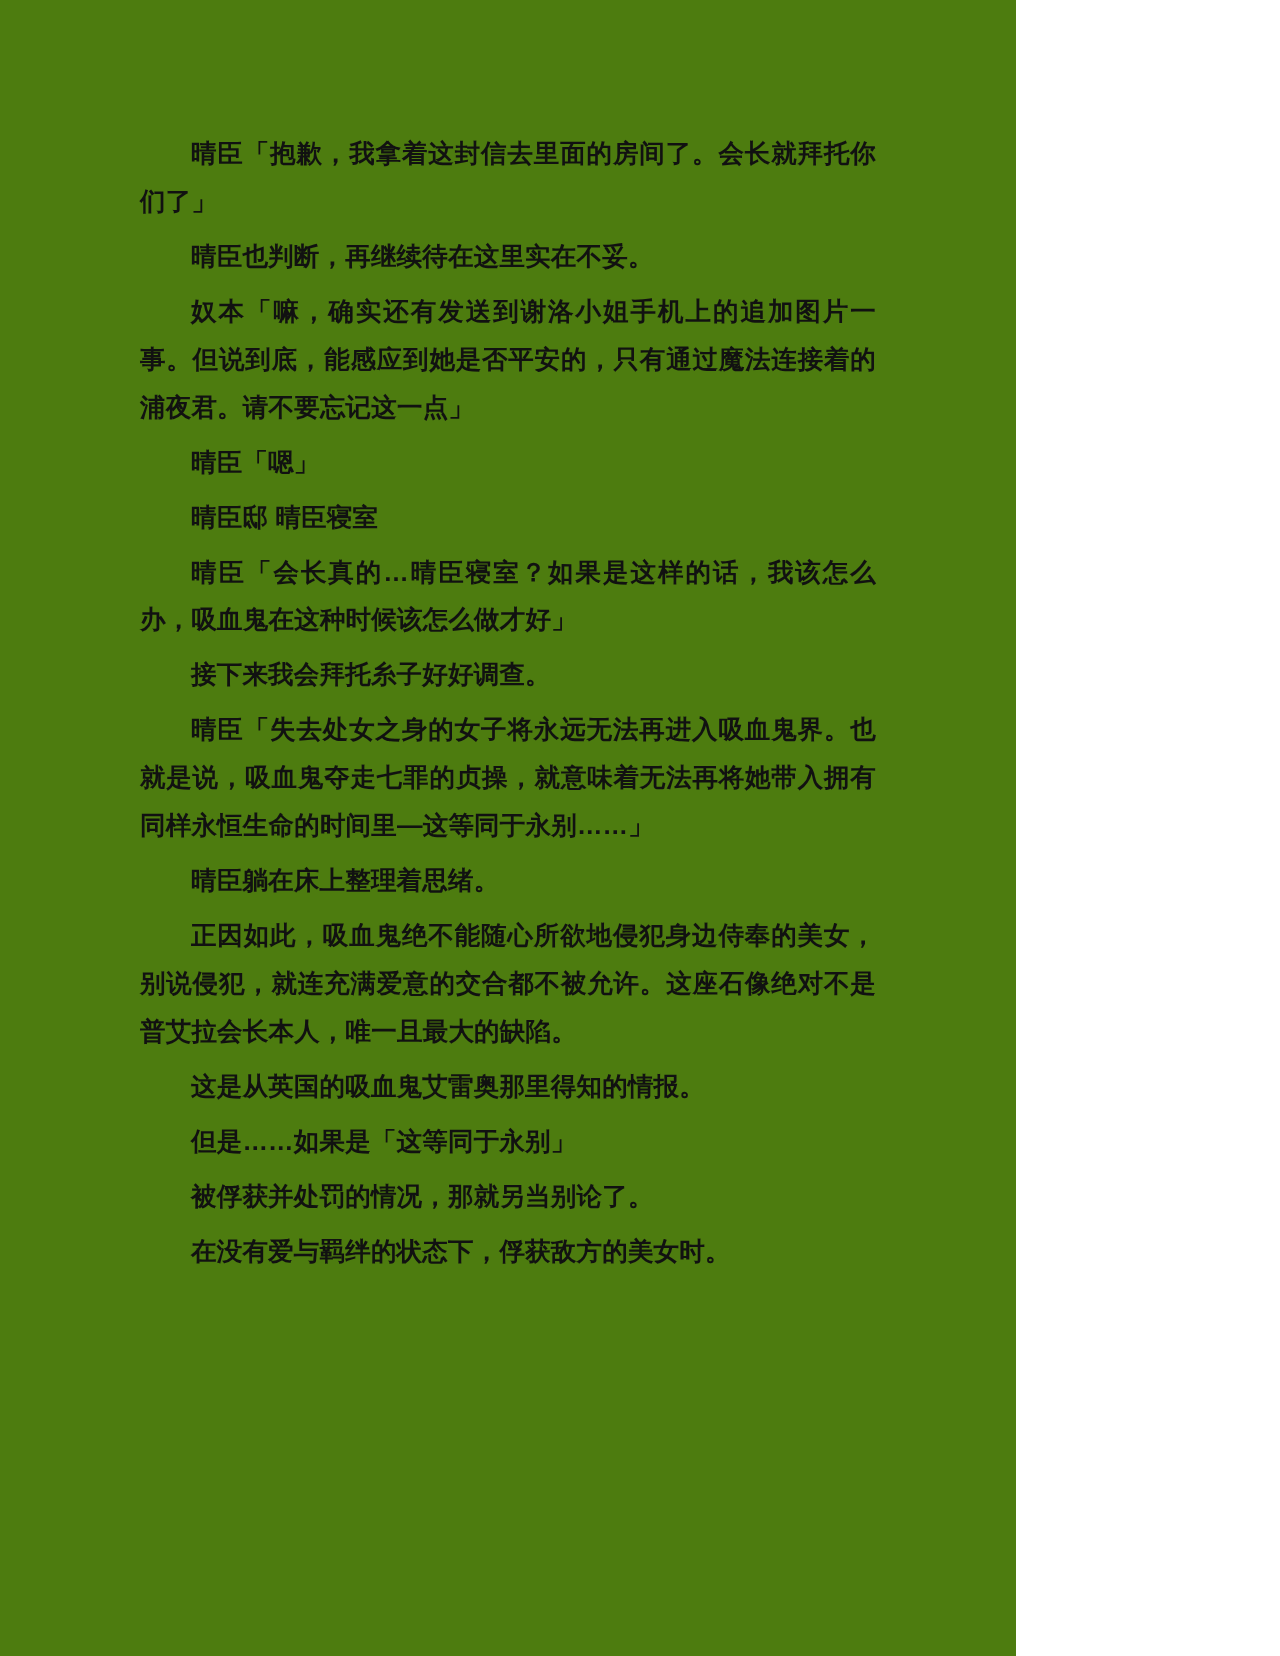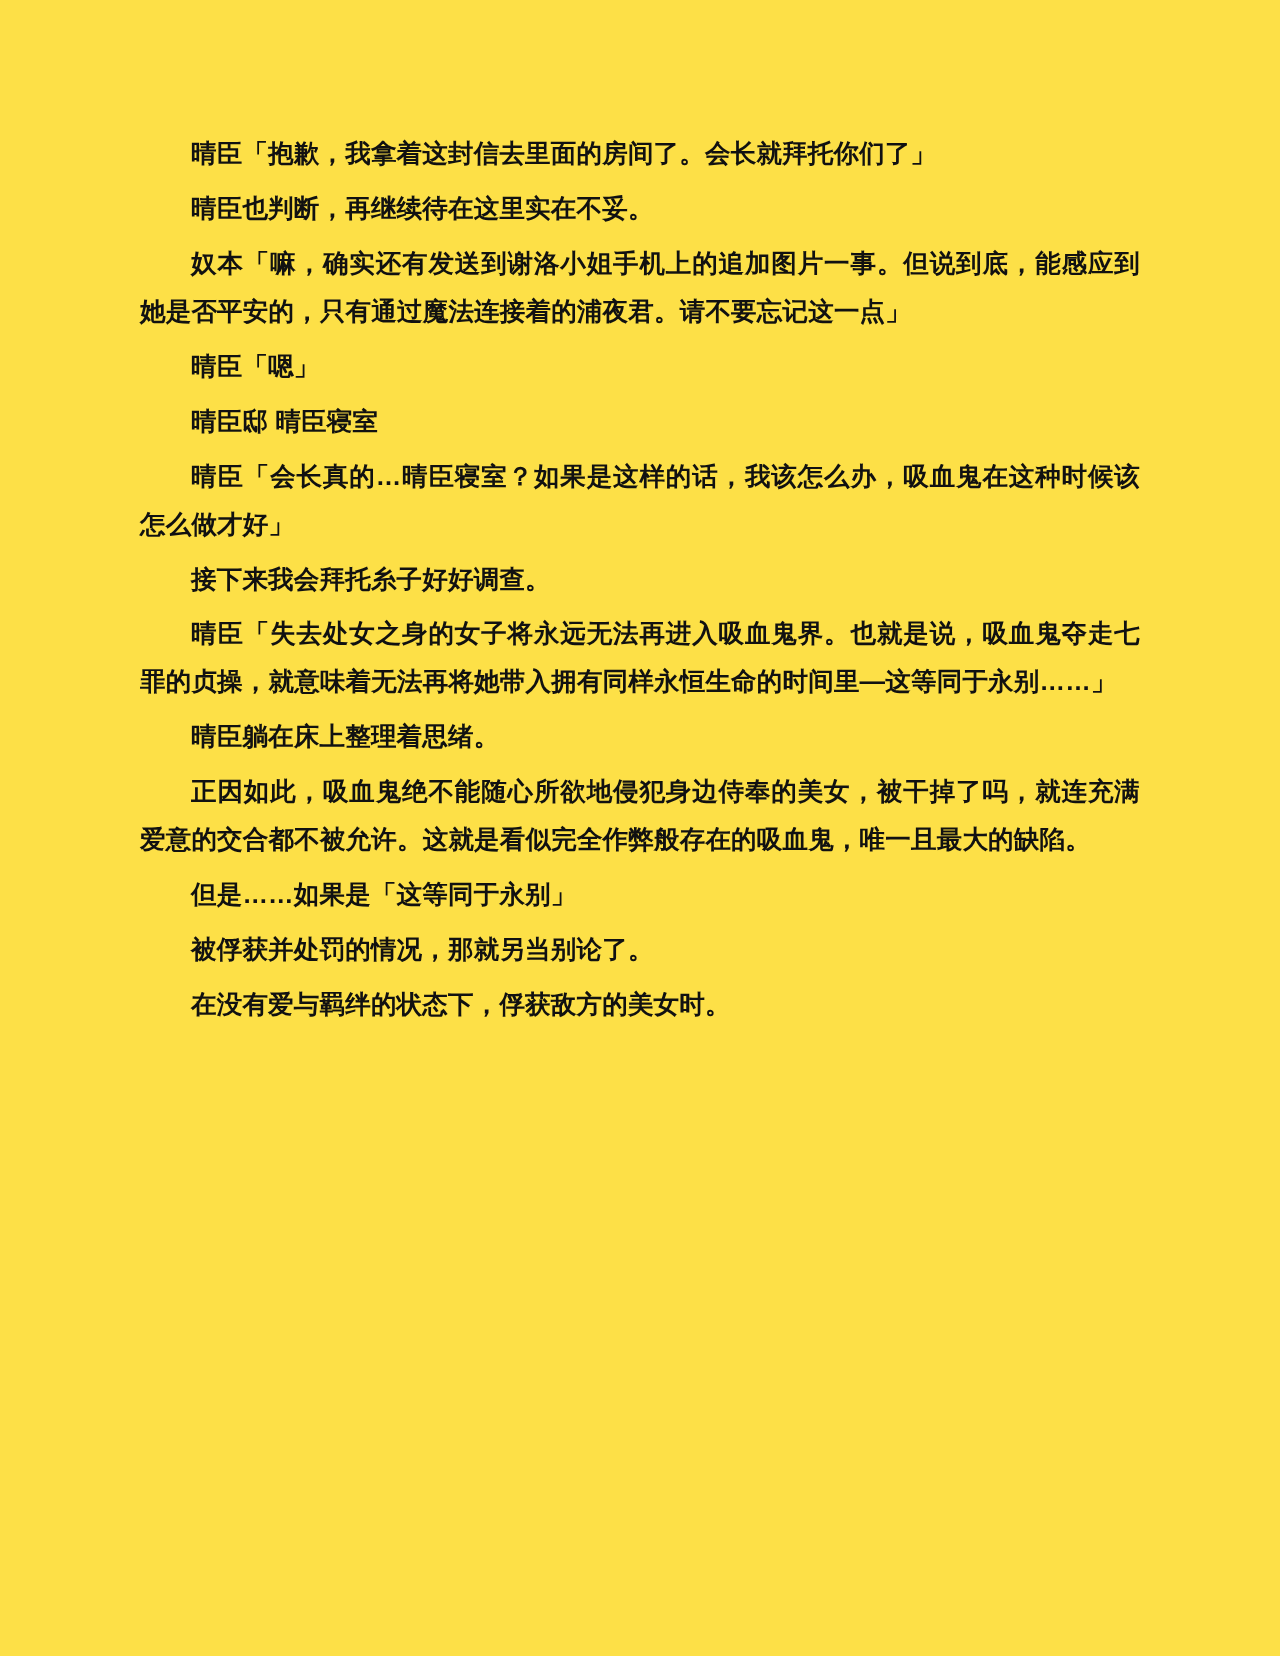--- a/index.html
+++ b/index.html
@@ -9,24 +9,24 @@
   }
   body {
     width: 1280px;
     height: 1656px;
     font-family: "Liberation Sans", "DejaVu Sans", sans-serif;
     color: #000000;
     overflow: hidden;
   }
   .page {
     box-sizing: border-box;
-    width: 1280px;
+    width: 1016px;
     height: 1656px;
     padding: 130px 140px 12px 140px;
-    background: #fde047;
+    background: #4d7c0f;
   }
   .doc-body {
     font-size: 25.5px;
     line-height: 1.88;
     letter-spacing: 0.2px;
     text-align: justify;
     color: #111111;
   }
   .para {
     margin: 0 0 7px 0;
@@ -41,18 +41,19 @@
   <div class="doc-body">
     <p class="para">晴臣「抱歉，我拿着这封信去里面的房间了。会长就拜托你们了」</p>
     <p class="para">晴臣也判断，再继续待在这里实在不妥。</p>
     <p class="para">奴本「嘛，确实还有发送到谢洛小姐手机上的追加图片一事。但说到底，能感应到她是否平安的，只有通过魔法连接着的浦夜君。请不要忘记这一点」</p>
     <p class="para">晴臣「嗯」</p>
     <p class="para">晴臣邸 晴臣寝室</p>
     <p class="para">晴臣「会长真的…晴臣寝室？如果是这样的话，我该怎么办，吸血鬼在这种时候该怎么做才好」</p>
     <p class="para">接下来我会拜托糸子好好调查。</p>
     <p class="para">晴臣「失去处女之身的女子将永远无法再进入吸血鬼界。也就是说，吸血鬼夺走七罪的贞操，就意味着无法再将她带入拥有同样永恒生命的时间里—这等同于永别……」</p>
     <p class="para">晴臣躺在床上整理着思绪。</p>
-    <p class="para">正因如此，吸血鬼绝不能随心所欲地侵犯身边侍奉的美女，被干掉了吗，就连充满爱意的交合都不被允许。这就是看似完全作弊般存在的吸血鬼，唯一且最大的缺陷。</p>
+    <p class="para">正因如此，吸血鬼绝不能随心所欲地侵犯身边侍奉的美女，别说侵犯，就连充满爱意的交合都不被允许。这座石像绝对不是普艾拉会长本人，唯一且最大的缺陷。</p>
+    <p class="para">这是从英国的吸血鬼艾雷奥那里得知的情报。</p>
     <p class="para">但是……如果是「这等同于永别」</p>
     <p class="para">被俘获并处罚的情况，那就另当别论了。</p>
     <p class="para">在没有爱与羁绊的状态下，俘获敌方的美女时。</p>
   </div>
 </div>
 
 </body></html>

